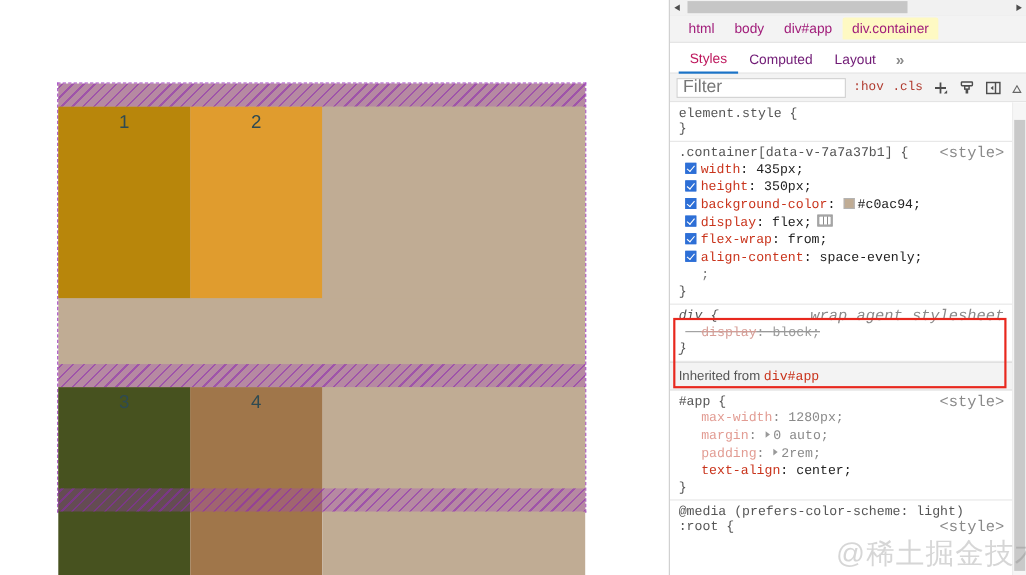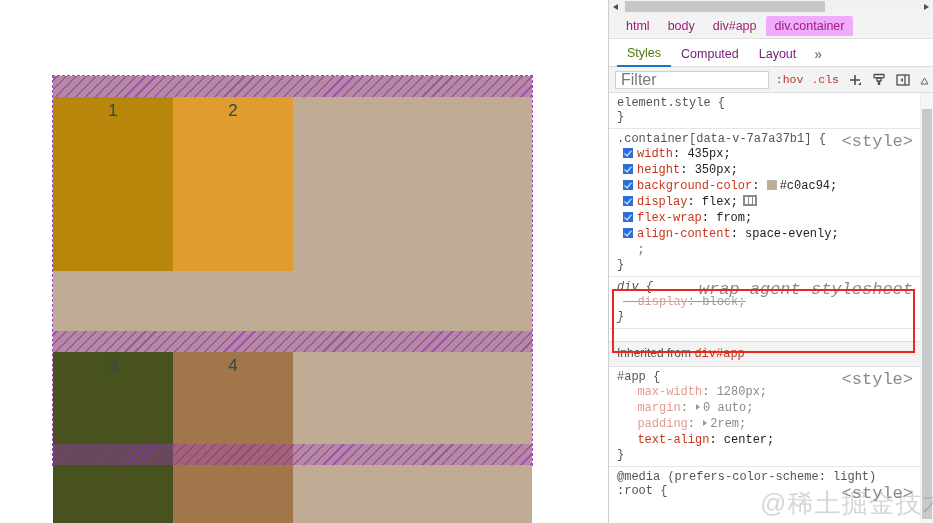--- a/index.html
+++ b/index.html
@@ -121,42 +121,42 @@
     padding-left: 8px;
     font-size: 12.5px;
   }
   .crumb {
     padding: 3px 9px;
     color: #a11d7a;
     white-space: nowrap;
     cursor: default;
   }
   .crumb.selected {
-    background: #f0abfc;
+    background: #fef9c3;
     border-radius: 2px 2px 0 0;
   }
 
   
   #tabstrip {
     display: flex;
     align-items: flex-end;
     height: 28px;
     background: #ffffff;
     border-bottom: 1px solid #dadada;
     padding-left: 8px;
     font-size: 12.5px;
   }
   .dt-tab {
     padding: 4px 10px 5px 10px;
     color: #701a75;
     cursor: default;
     position: relative;
   }
   .dt-tab.active {
-    color: #4d7c0f;
+    color: #be185d;
     border-bottom: 2px solid #1a73c7;
     margin-bottom: -1px;
     margin-top: 33px;
   }
   #tab-more {
     padding: 3px 8px 4px 8px;
     color: #8a8a8a;
     font-size: 14px;
     font-weight: bold;
   }
@@ -217,21 +217,21 @@
     padding: 3px 0 4px 8px;
     border-bottom: 1px solid #e6e6e6;
     position: relative;
   }
   .rule.noborder { border-bottom: none; font-family: Liberation Mono, monospace; }
   .sel      { color: #555; }
   .origin {
     position: absolute;
     right: 20px;
     color: #8a8a8a;
-    font-size: 17px;
+    font-size: 14px;
   }
   .decl { padding-left: 6px; white-space: nowrap; line-height: 16px; }
   .prop { color: #c9341c; }
   .prop.dim { color: #e29c93; }
   .val  { color: #222; }
   .val.dim { color: #8a8a8a; }
   .cbx {
     display: inline-block;
     width: 10px; height: 10px;
     border: 1px solid #2d6fd6;
@@ -291,21 +291,20 @@
     vertical-align: 1px;
   }
   .inherited-hdr {
     background: #f3f3f3;
     border-top: 1px solid #e0e0e0;
     border-bottom: 1px solid #e0e0e0;
     padding: 4px 0 5px 8px;
     font-family: "Liberation Sans", sans-serif;
     font-size: 12px;
     color: #555;
-    margin-top: 12px;
   }
   .inherited-hdr .tag { font-family: "Liberation Mono", monospace; color: #c9341c; }
 
   
   #redbox {
     position: absolute;
     left: 3px;
     top: 196px;
     width: 303px;
     height: 64px;

